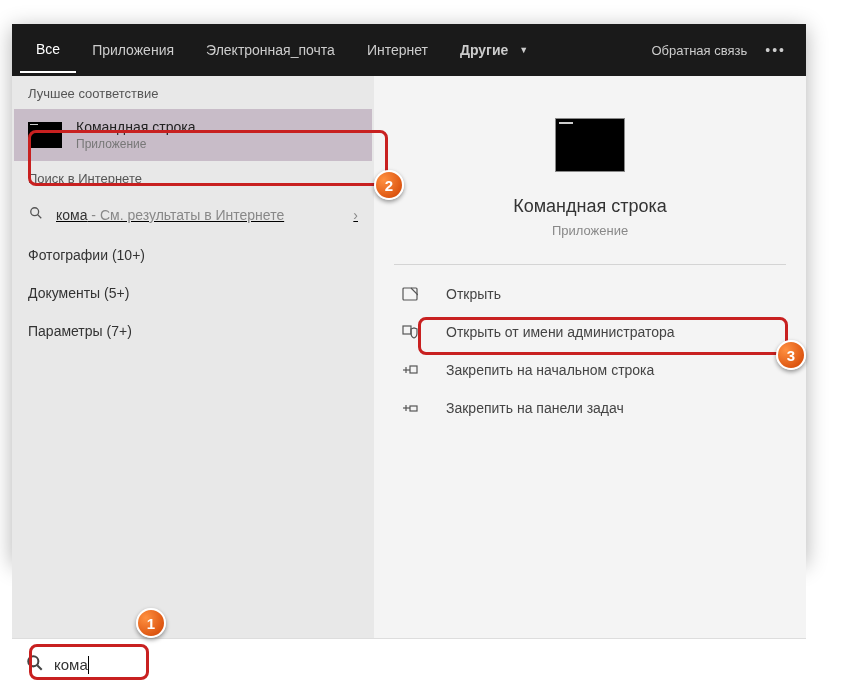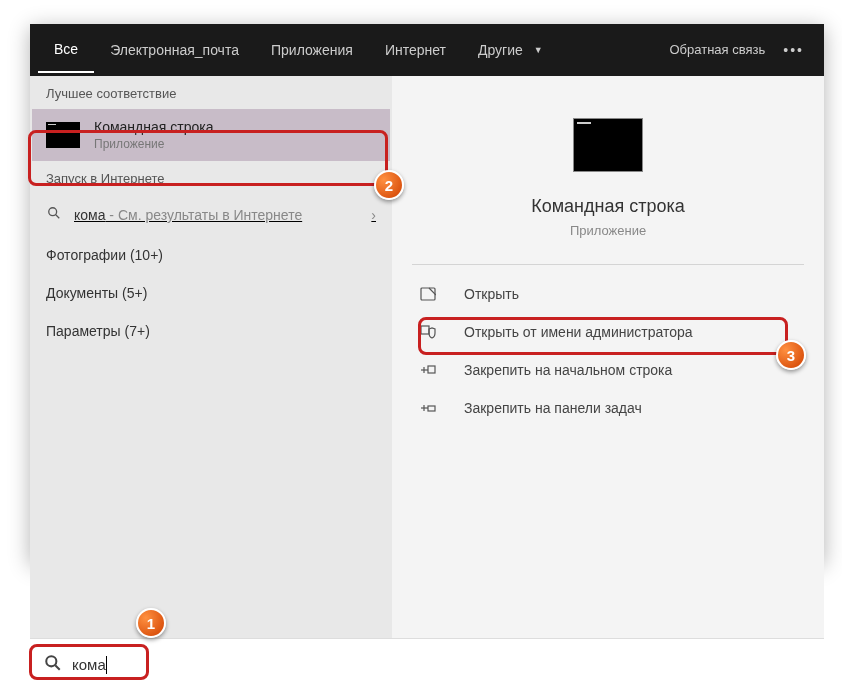--- a/index.html
+++ b/index.html
@@ -1,24 +1,24 @@
 <!DOCTYPE html>
 <html><head>
   <meta charset="utf-8">
   <style>
     * { margin: 0; padding: 0; box-sizing: border-box; font-family: 'Segoe UI', sans-serif; }
     body { width: 842px; height: 698px; background: #fff; position: relative; overflow: hidden; }
-    .window { position: absolute; left: 30px; top: 24px; width: 794px; height: 538px; box-shadow: 0 4px 20px rgba(0,0,0,0.3); }
+    .window { position: absolute; left: 12px; top: 24px; width: 794px; height: 538px; box-shadow: 0 4px 20px rgba(0,0,0,0.3); }
     .header { height: 52px; background: #1a1a1a; display: flex; align-items: center; padding: 0 8px; }
     .tab { padding: 14px 16px; color: #ccc; font-size: 14px; cursor: pointer; }
     .tab.active { color: #fff; border-bottom: 2px solid #fff; font-weight: 500; }
-    .tab-more { display: flex; align-items: center; gap: 11px; }
+    .tab-more { display: flex; align-items: center; gap: 11px; font-weight: bold; }
     .chevron { font-size: 9px; }
     .header-spacer { flex: 1; }
-    .header-right { display: flex; gap: 18px; padding-right: 12px; color: #ccc; font-size: 13px; }
+    .header-right { display: flex; align-items: center; gap: 18px; padding-right: 12px; color: #ccc; font-size: 13px; }
     .dots { letter-spacing: 2px; font-size: 14px; cursor: pointer; }
     .content { display: flex; height: 562px; background: #e8e8e8; }
     .left { width: 362px; background: #e8e8e8; display: flex; flex-direction: column; }
     .section-label { padding: 10px 16px 8px; font-size: 13px; color: #555; }
     .best-match { display: flex; align-items: center; padding: 10px 14px; margin: 0 2px; background: #c8bcc8; position: relative; }
     .bm-icon { width: 34px; height: 26px; background: #000; margin-right: 14px; flex-shrink: 0; position: relative; }
     .bm-icon::after { content: ''; position: absolute; top: 2px; left: 2px; width: 8px; height: 1px; background: #ccc; }
     .bm-text { flex: 1; }
     .bm-title { font-size: 14px; color: #222; font-weight: 500; }
     .bm-sub { font-size: 12px; color: #777; margin-top: 2px; }
@@ -43,22 +43,22 @@
     .callout { position: absolute; border: 3px solid #c82020; border-radius: 8px; pointer-events: none; }
     .badge { position: absolute; width: 30px; height: 30px; border-radius: 50%; display: flex; align-items: center; justify-content: center; color: #fff; font-weight: bold; font-size: 15px; border: 2px solid #fff; box-shadow: 0 2px 4px rgba(0,0,0,0.4); background: radial-gradient(circle at 30% 30%, #ff9040, #d04000); }
     .svgico { width: 16px; height: 14px; }
   </style>
 </head>
 <body>
 
 <div class="window">
   <div class="header">
     <div class="tab active">Все</div>
+    <div class="tab">Приложения</div>
     <div class="tab">Электронная_почта</div>
-    <div class="tab">Приложения</div>
     <div class="tab">Интернет</div>
     <div class="tab tab-more">
       <span>Другие</span>
       <span class="chevron">▼</span>
     </div>
     <div class="header-spacer"></div>
     <div class="header-right">
       <span>Обратная связь</span>
       <span class="dots">•••</span>
     </div>
@@ -67,21 +67,21 @@
   <div class="content">
     <div class="left">
       <div class="section-label">Лучшее соответствие</div>
       <div class="best-match">
         <div class="bm-icon"></div>
         <div class="bm-text">
           <div class="bm-title">Командная строка</div>
           <div class="bm-sub">Приложение</div>
         </div>
       </div>
-      <div class="section-label">Запуск в Интернете</div>
+      <div class="section-label">Поиск в Интернете</div>
       <div class="web-row">
         <span>
           <svg class="svgico" viewBox="0 0 16 16" fill="none" stroke="#555" stroke-width="1.5">
               <circle cx="6.5" cy="6.5" r="4.5"></circle>
               <line x1="10" y1="10" x2="14" y2="14"></line>
             </svg>
         </span>
         <div class="web-text">
           <span>кома</span><span class="sub"> - См. результаты в Интернете</span>
         </div>

